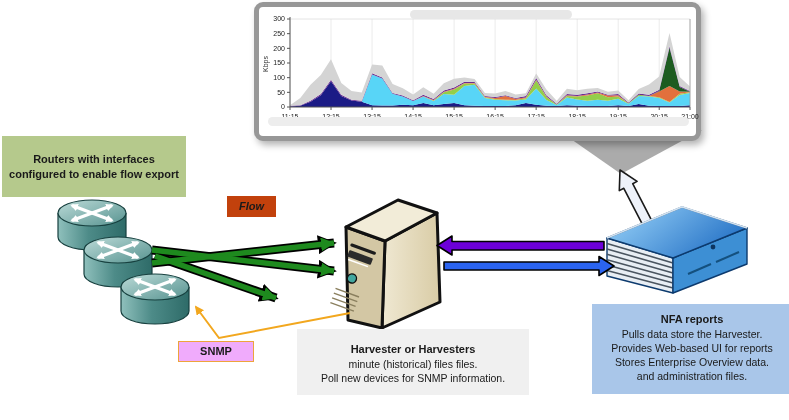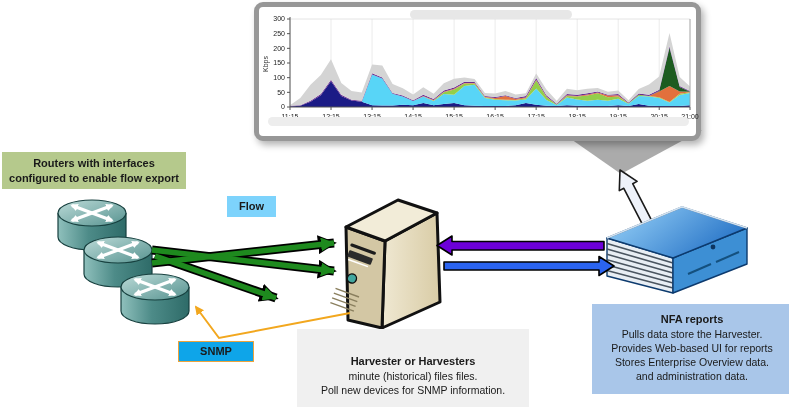--- a/index.html
+++ b/index.html
@@ -1,27 +1,27 @@
 <!DOCTYPE html>
 <html><head>
 <meta charset="utf-8">
 <style>
   html,body{margin:0;padding:0;background:#fff;}
   .stage{position:relative;width:789px;height:420px;background:#fff;
          font-family:"Liberation Sans",sans-serif;overflow:hidden;}
   .layer{position:absolute;left:0;top:0;}
   .label-box{position:absolute;text-align:center;color:#1a1a1a;}
-  .routers-box{left:2px;top:152px;width:180px;padding:4px 2px;
+  .routers-box{left:2px;top:136px;width:180px;padding:16px 2px;
                font-size:11px;font-weight:bold;line-height:1.32;}
   .flow-box{left:227px;top:196px;width:49px;height:21px;line-height:21px;
             font-size:11px;font-weight:600;}
   .snmp-box{left:178px;top:341px;width:74px;height:19px;line-height:19px;
             font-size:11px;font-weight:bold;border:1px solid #eda43c;}
   .desc-box{font-size:10.5px;line-height:1.35;}
-  .harvester-box{left:297px;top:329px;width:224px;padding:25px 4px 10px;}
+  .harvester-box{left:297px;top:329px;width:224px;padding:13px 4px 10px;}
   .nfa-box{left:592px;top:304px;width:192px;padding:8px 4px 10px;}
   .desc-box .box-title{font-weight:bold;font-size:11px;}
   .chart-window{position:absolute;left:254px;top:2px;width:447px;height:139px;
                 box-sizing:border-box;border:5px solid #979797;border-radius:9px;
                 background:#fff;box-shadow:3px 4px 7px rgba(0,0,0,.30);}
   #chart-svg{overflow:visible;display:block;}
   svg text{font-family:"Liberation Sans",sans-serif;}
 </style>
 </head>
 <body>
@@ -199,30 +199,30 @@
         <rect x="151" y="3" width="162" height="9" rx="4.5" fill="#e7e7e7"></rect>
         <rect x="9" y="110" width="421" height="9" rx="4.5" fill="#ededed"></rect>
       </svg>
   </div>
 
   <div class="label-box routers-box" style="background: rgb(181, 201, 140);">
     <div>Routers with interfaces</div>
     <div>configured to enable flow export</div>
   </div>
 
-  <div class="label-box flow-box" style="background: #7dd3fc;">Flow</div>
-
-  <div class="label-box snmp-box" style="background: #0ea5e9;">SNMP</div>
+  <div class="label-box flow-box" style="background: #c2410c; font-style: italic;">Flow</div>
+
+  <div class="label-box snmp-box" style="background: #f0abfc;">SNMP</div>
 
   <div class="label-box desc-box harvester-box" style="background: rgb(240, 240, 240);">
     <div class="box-title">Harvester or Harvesters</div>
     <div>minute (historical) files files.</div>
     <div>Poll new devices for SNMP information.</div>
   </div>
 
   <div class="label-box desc-box nfa-box" style="background: rgb(169, 198, 233);">
     <div class="box-title">NFA reports</div>
     <div>Pulls data store the Harvester.</div>
     <div>Provides Web-based UI for reports</div>
     <div>Stores Enterprise Overview data.</div>
-    <div>and administration data.</div>
+    <div>and administration files.</div>
   </div>
 </div>
 
 </body></html>

